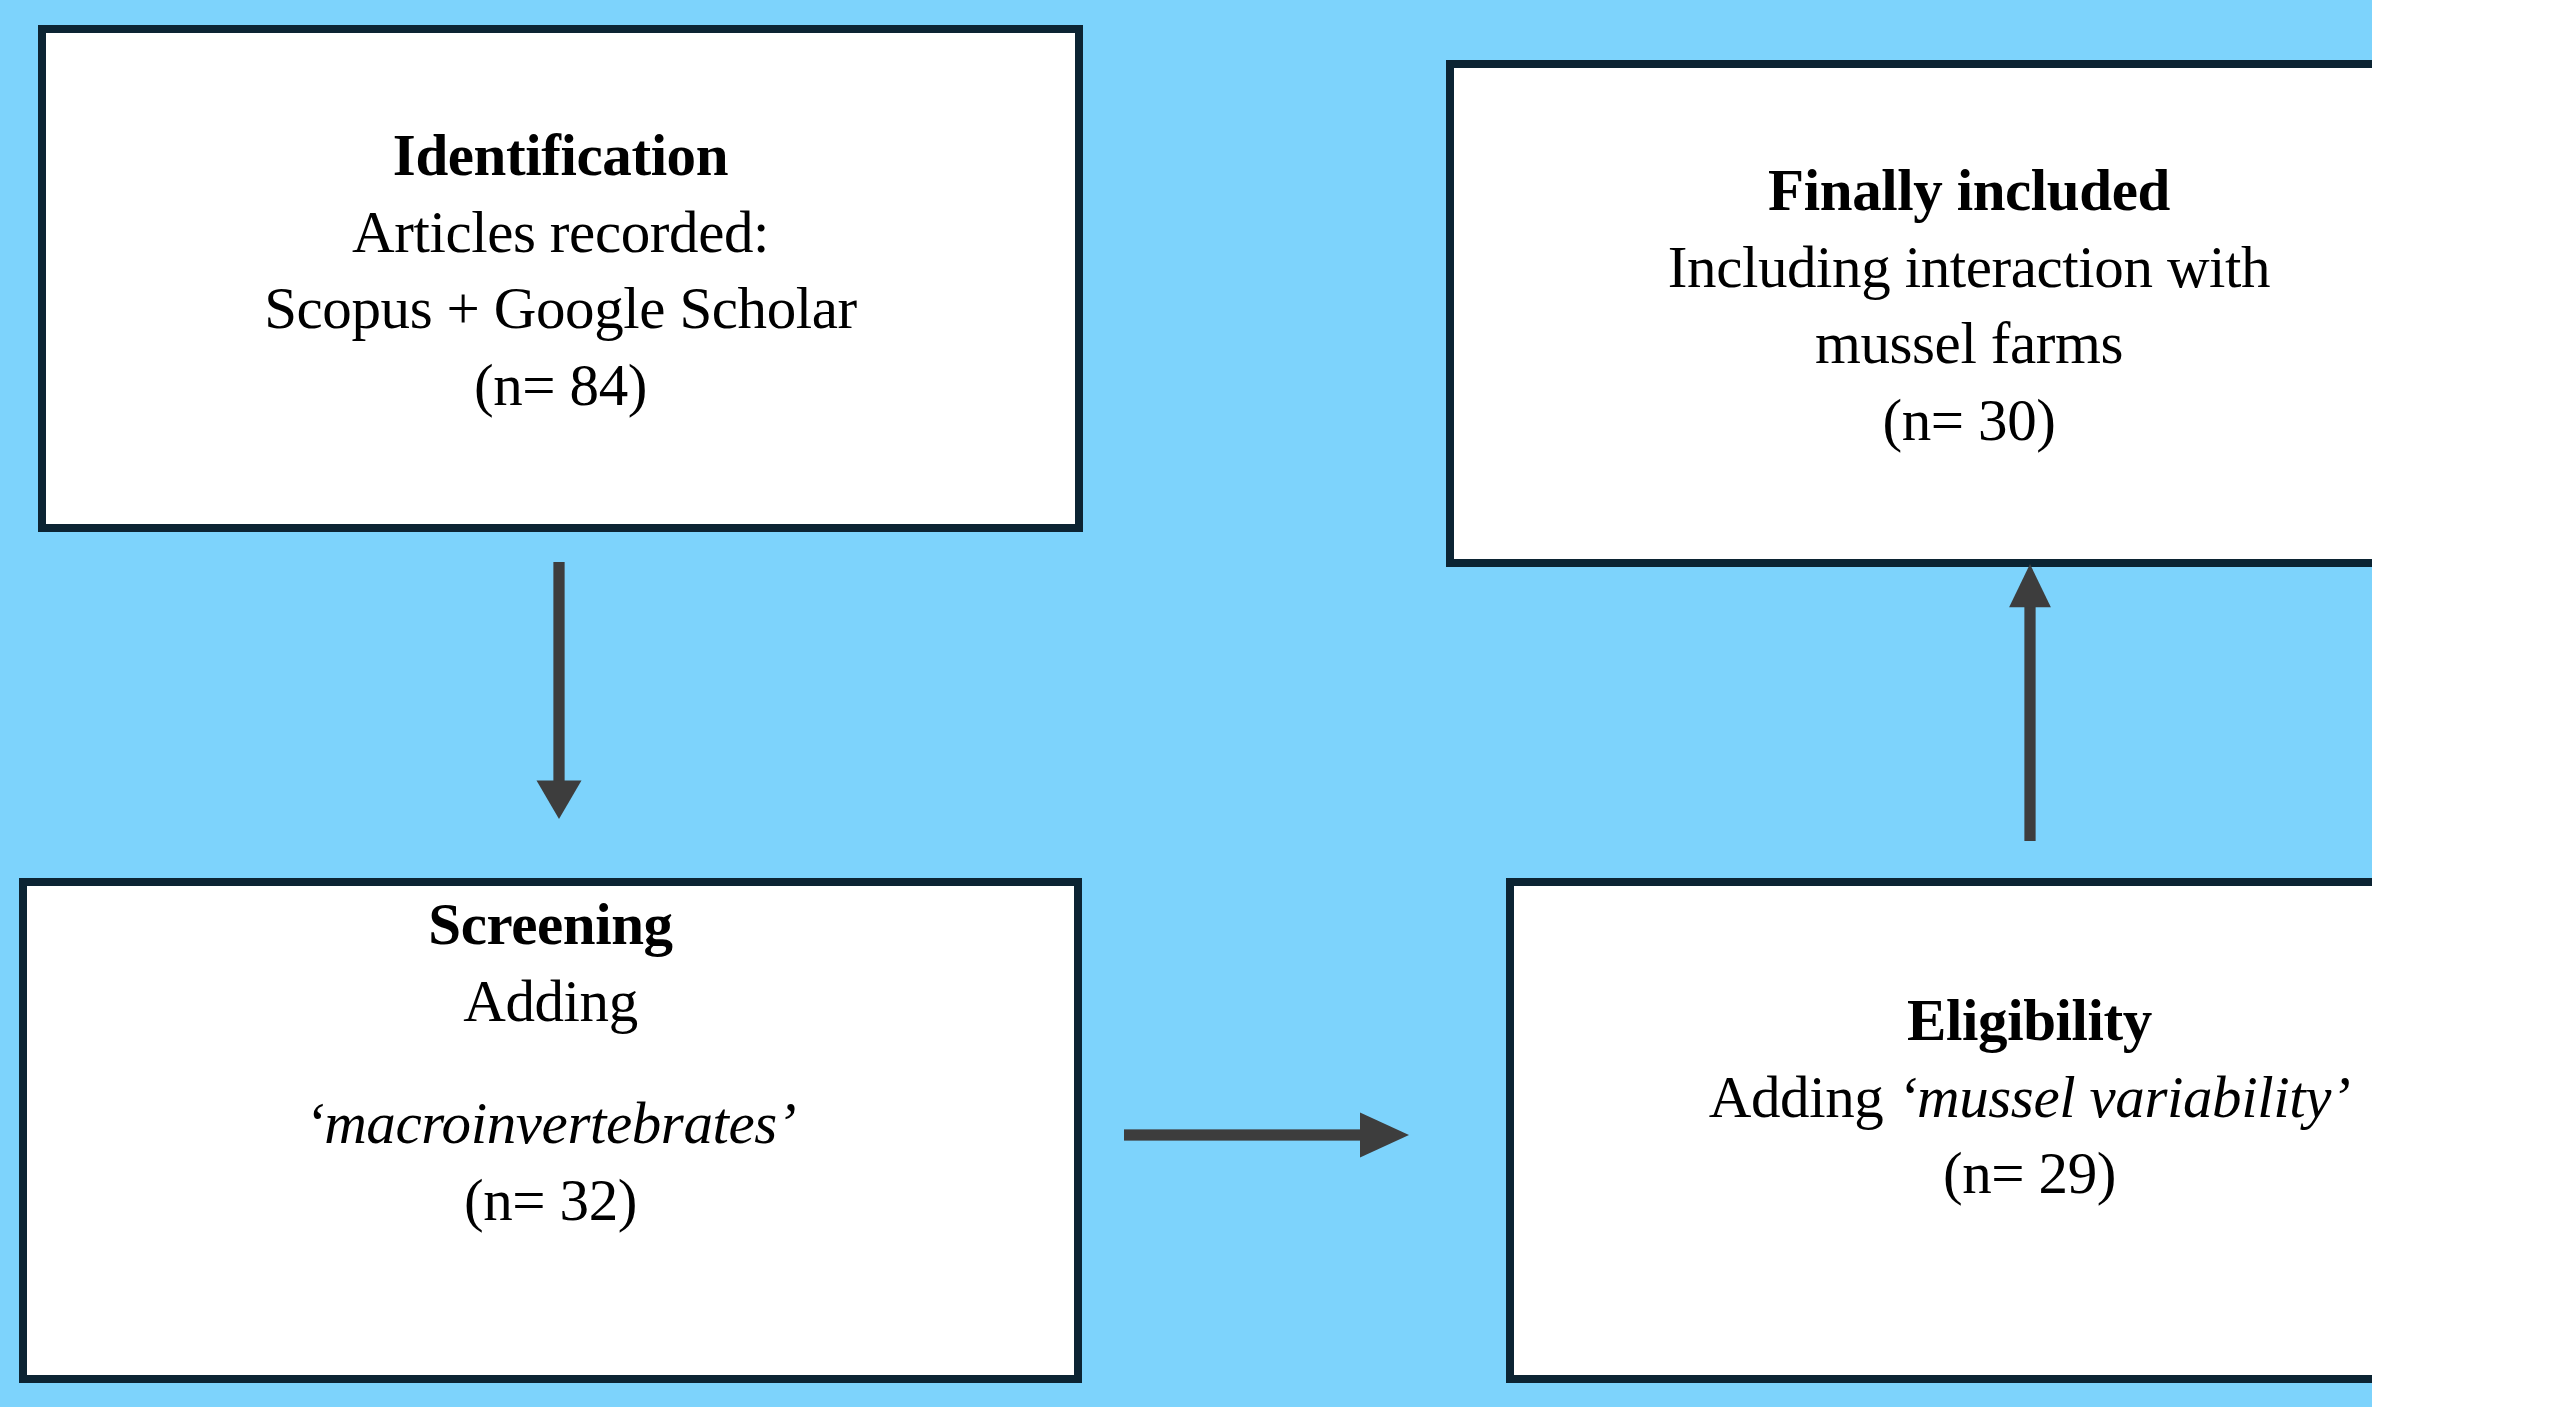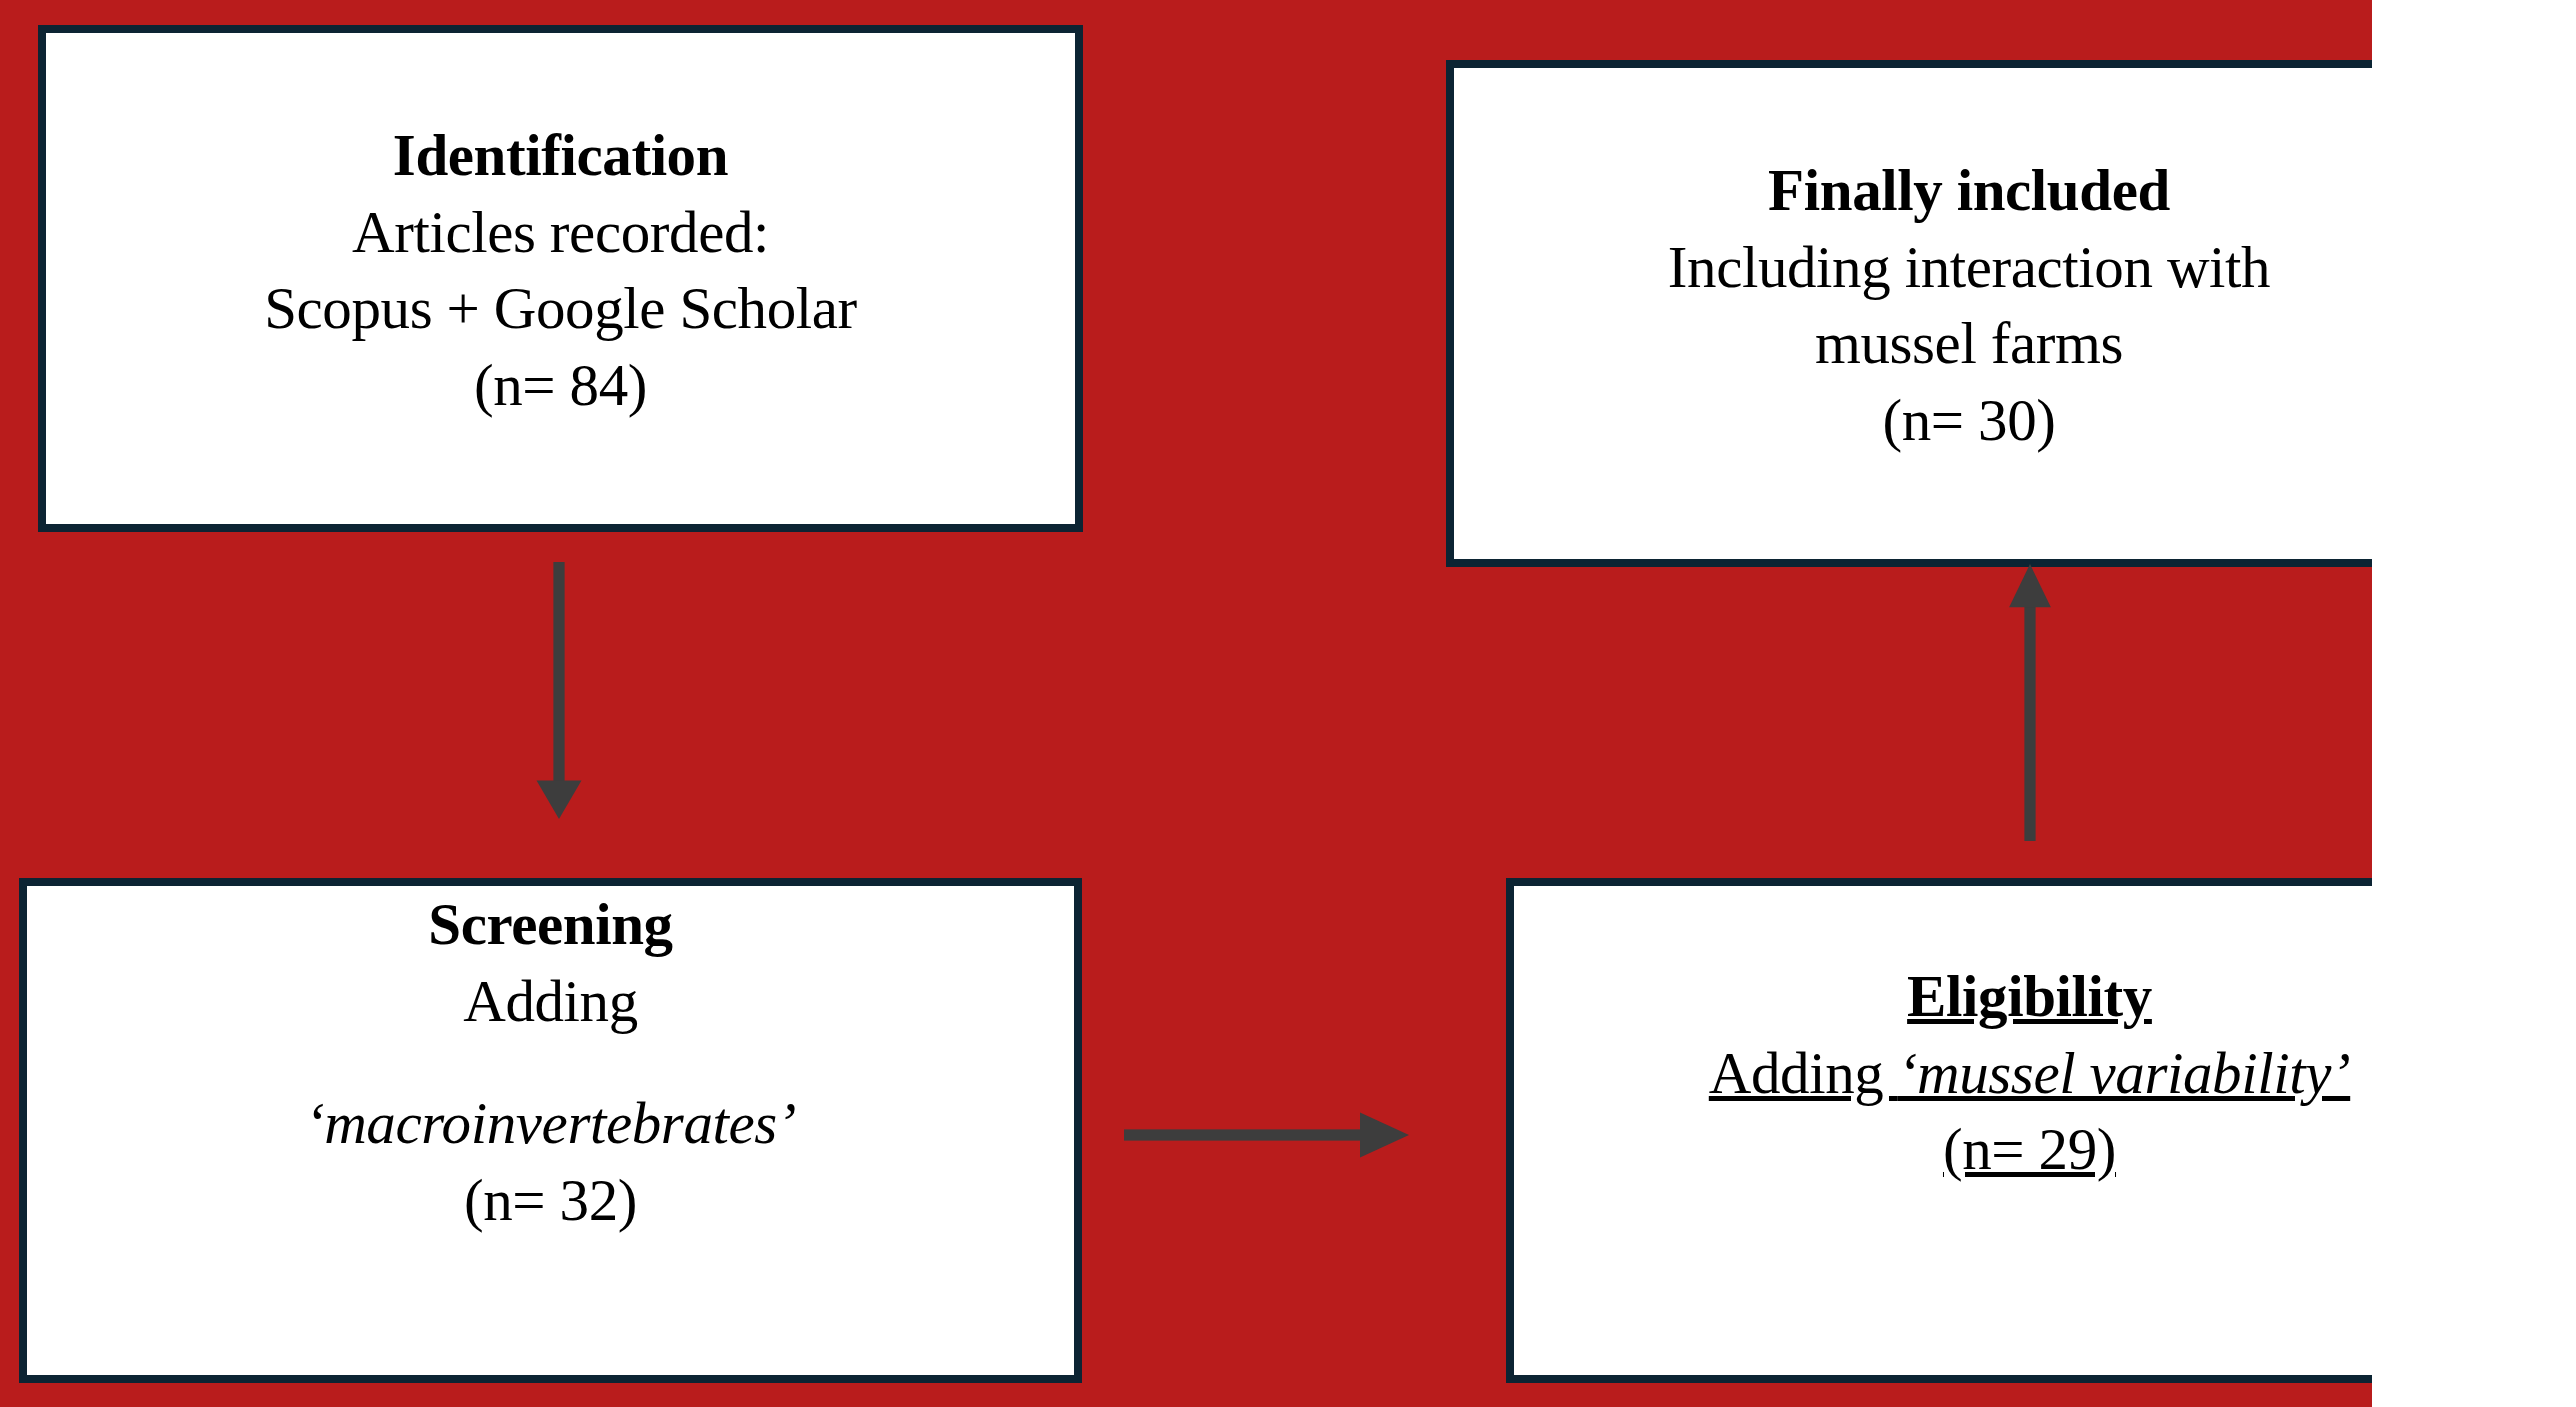--- a/index.html
+++ b/index.html
@@ -8,21 +8,21 @@
     padding: 0;
     background: #ffffff;
   }
   body {
     font-family: "Liberation Serif", "DejaVu Serif", serif;
   }
   #canvas {
     position: relative;
     width: 2372px;
     height: 1408px;
-    background: #b91c1c;
+    background: #7dd3fc;
     overflow: hidden;
   }
 
   
   .flow-box {
     position: absolute;
     box-sizing: border-box;
     background: #ffffff;
     border: 8.8px solid #0c2433;
     display: flex;
@@ -40,21 +40,21 @@
     text-align: center;
     color: #000000;
     font-size: 59px;
     line-height: 1.30;
     letter-spacing: -0.4px;
     font-stretch: condensed;
   }
   .box-identification .box-inner { padding-top: 84px; }
   .box-finally        .box-inner { padding-top: 84px; }
   .box-screening      .box-inner { }
-  .box-eligibility    .box-inner { padding-top: 72px; text-decoration: underline; }
+  .box-eligibility    .box-inner { padding-top: 96px; }
 
   .line { display: block; white-space: nowrap; }
   .line-title { font-weight: bold; }
   .line-italic { font-style: italic; margin-top: 46px; }
   .inline-italic { font-style: italic; }
 
   
   .arrow { position: absolute; }
   .arrow svg { display: block; overflow: visible; }
 

